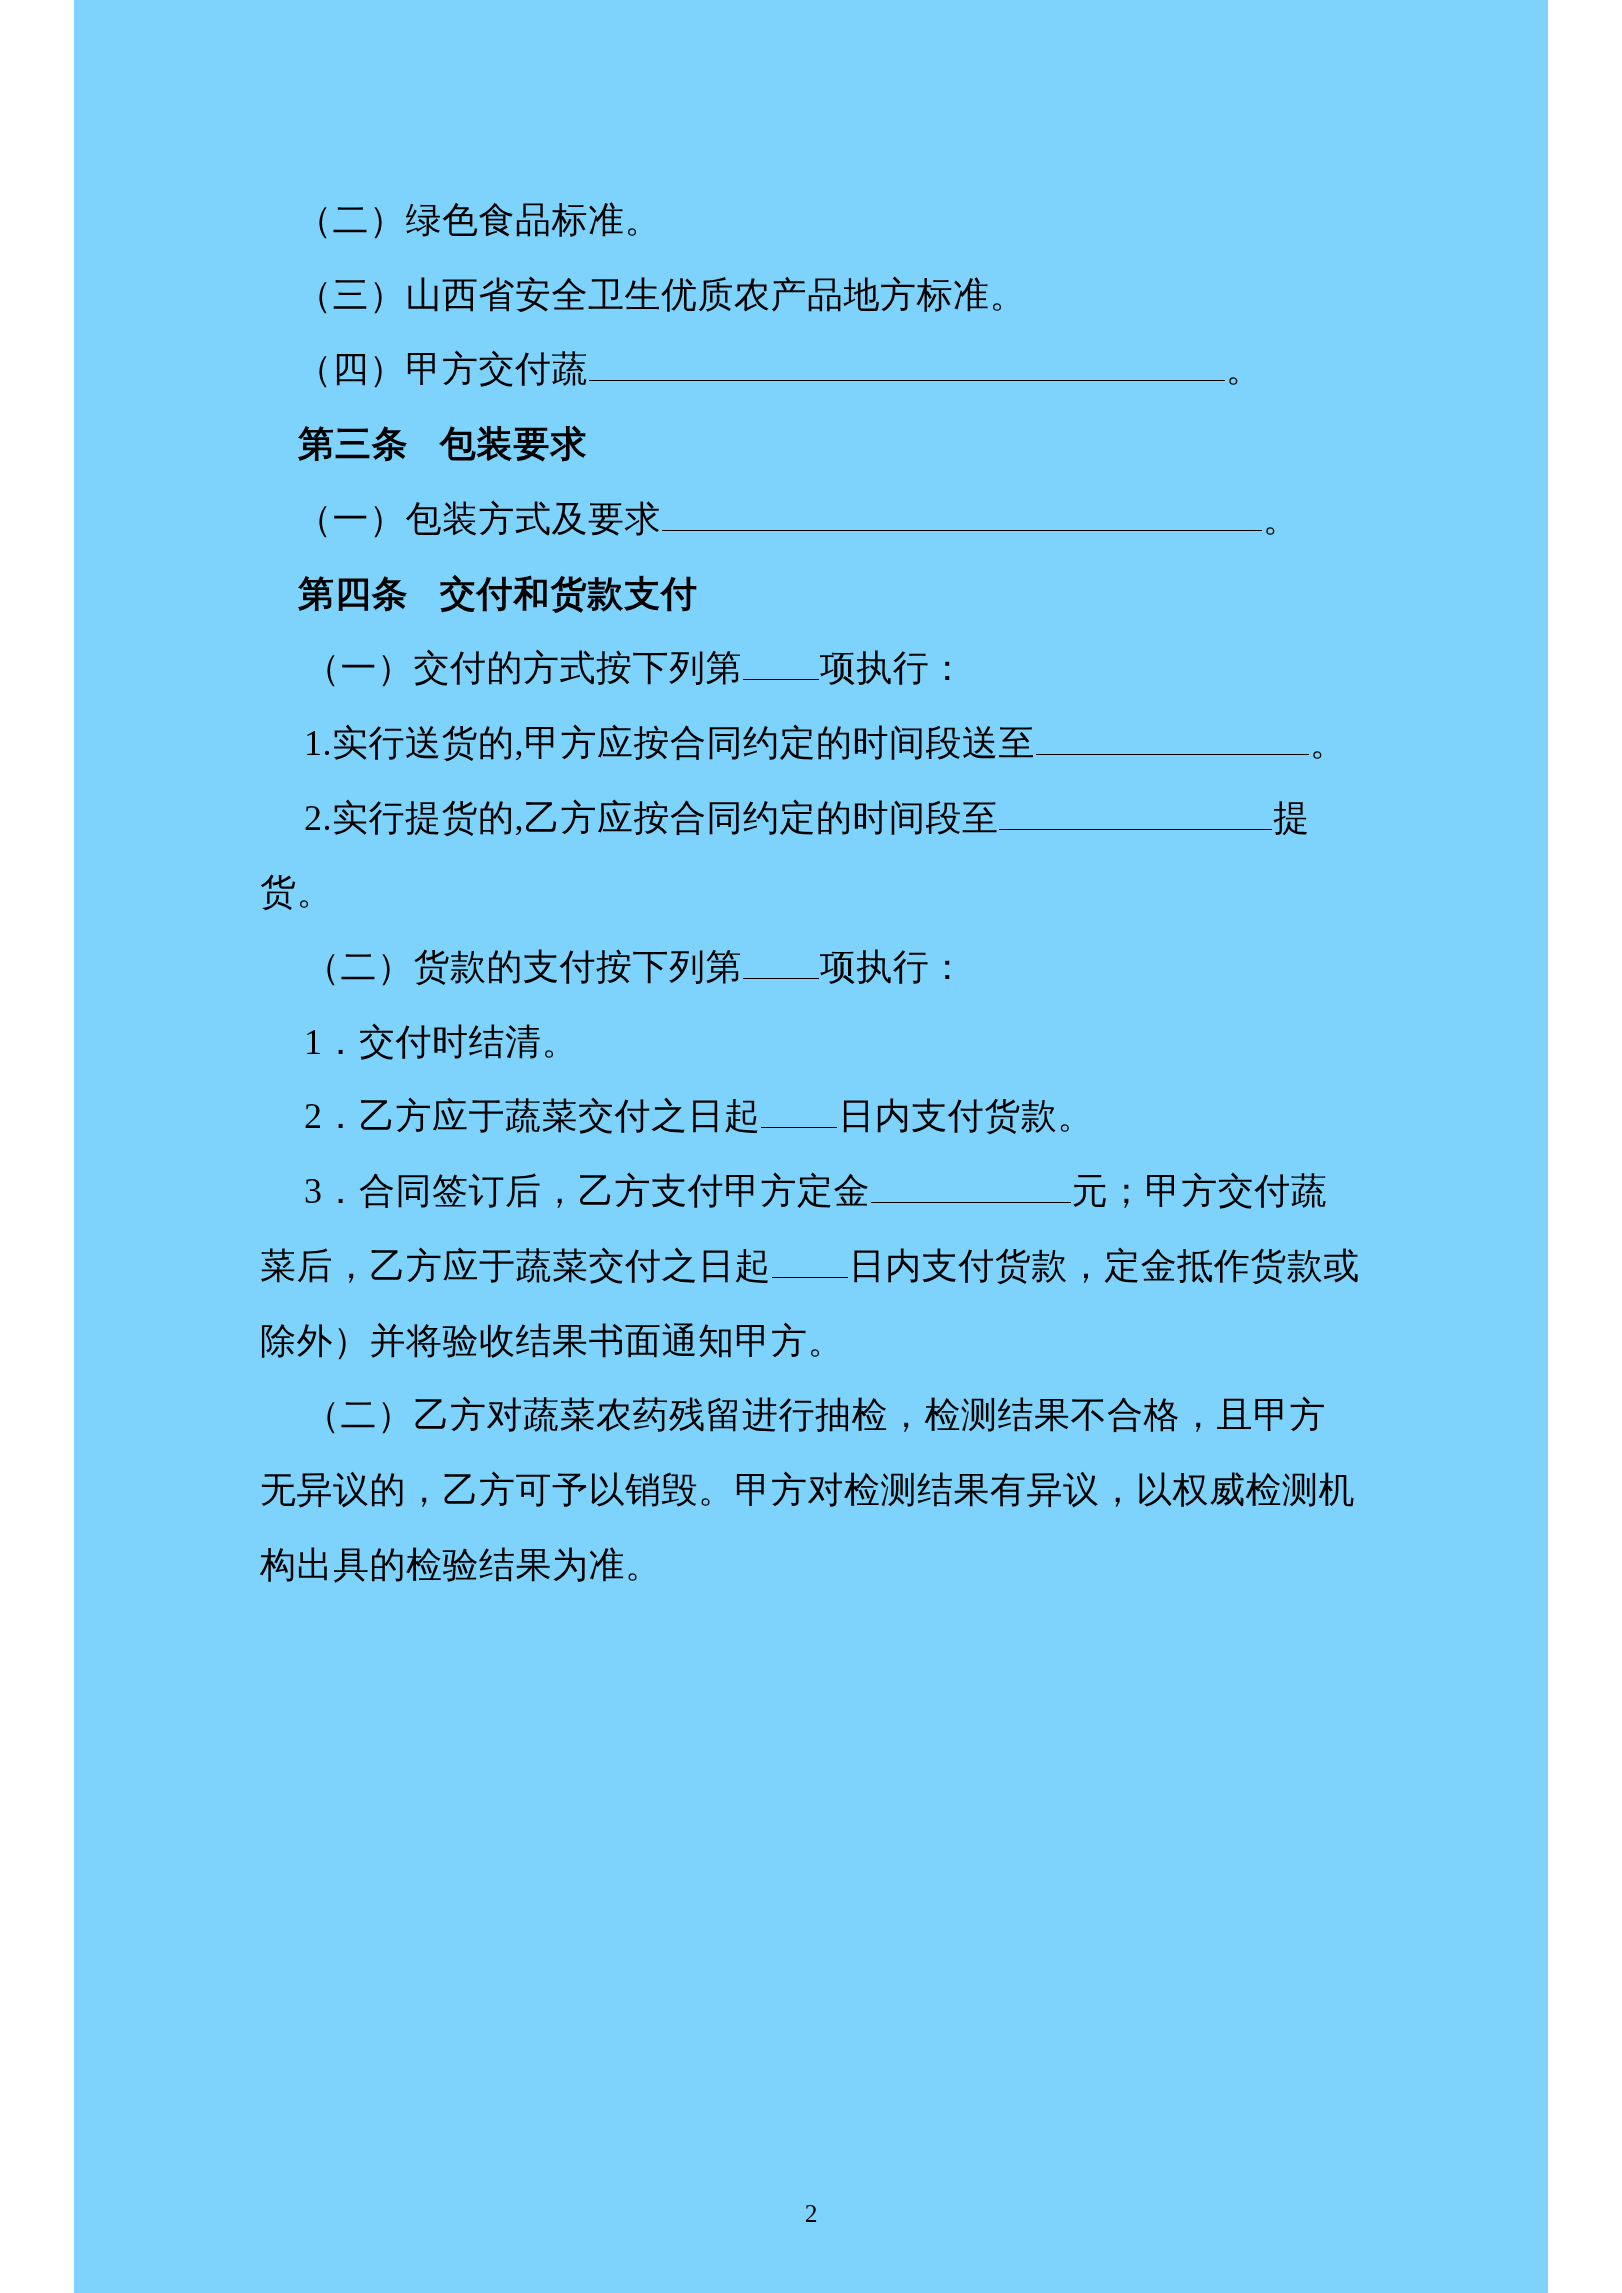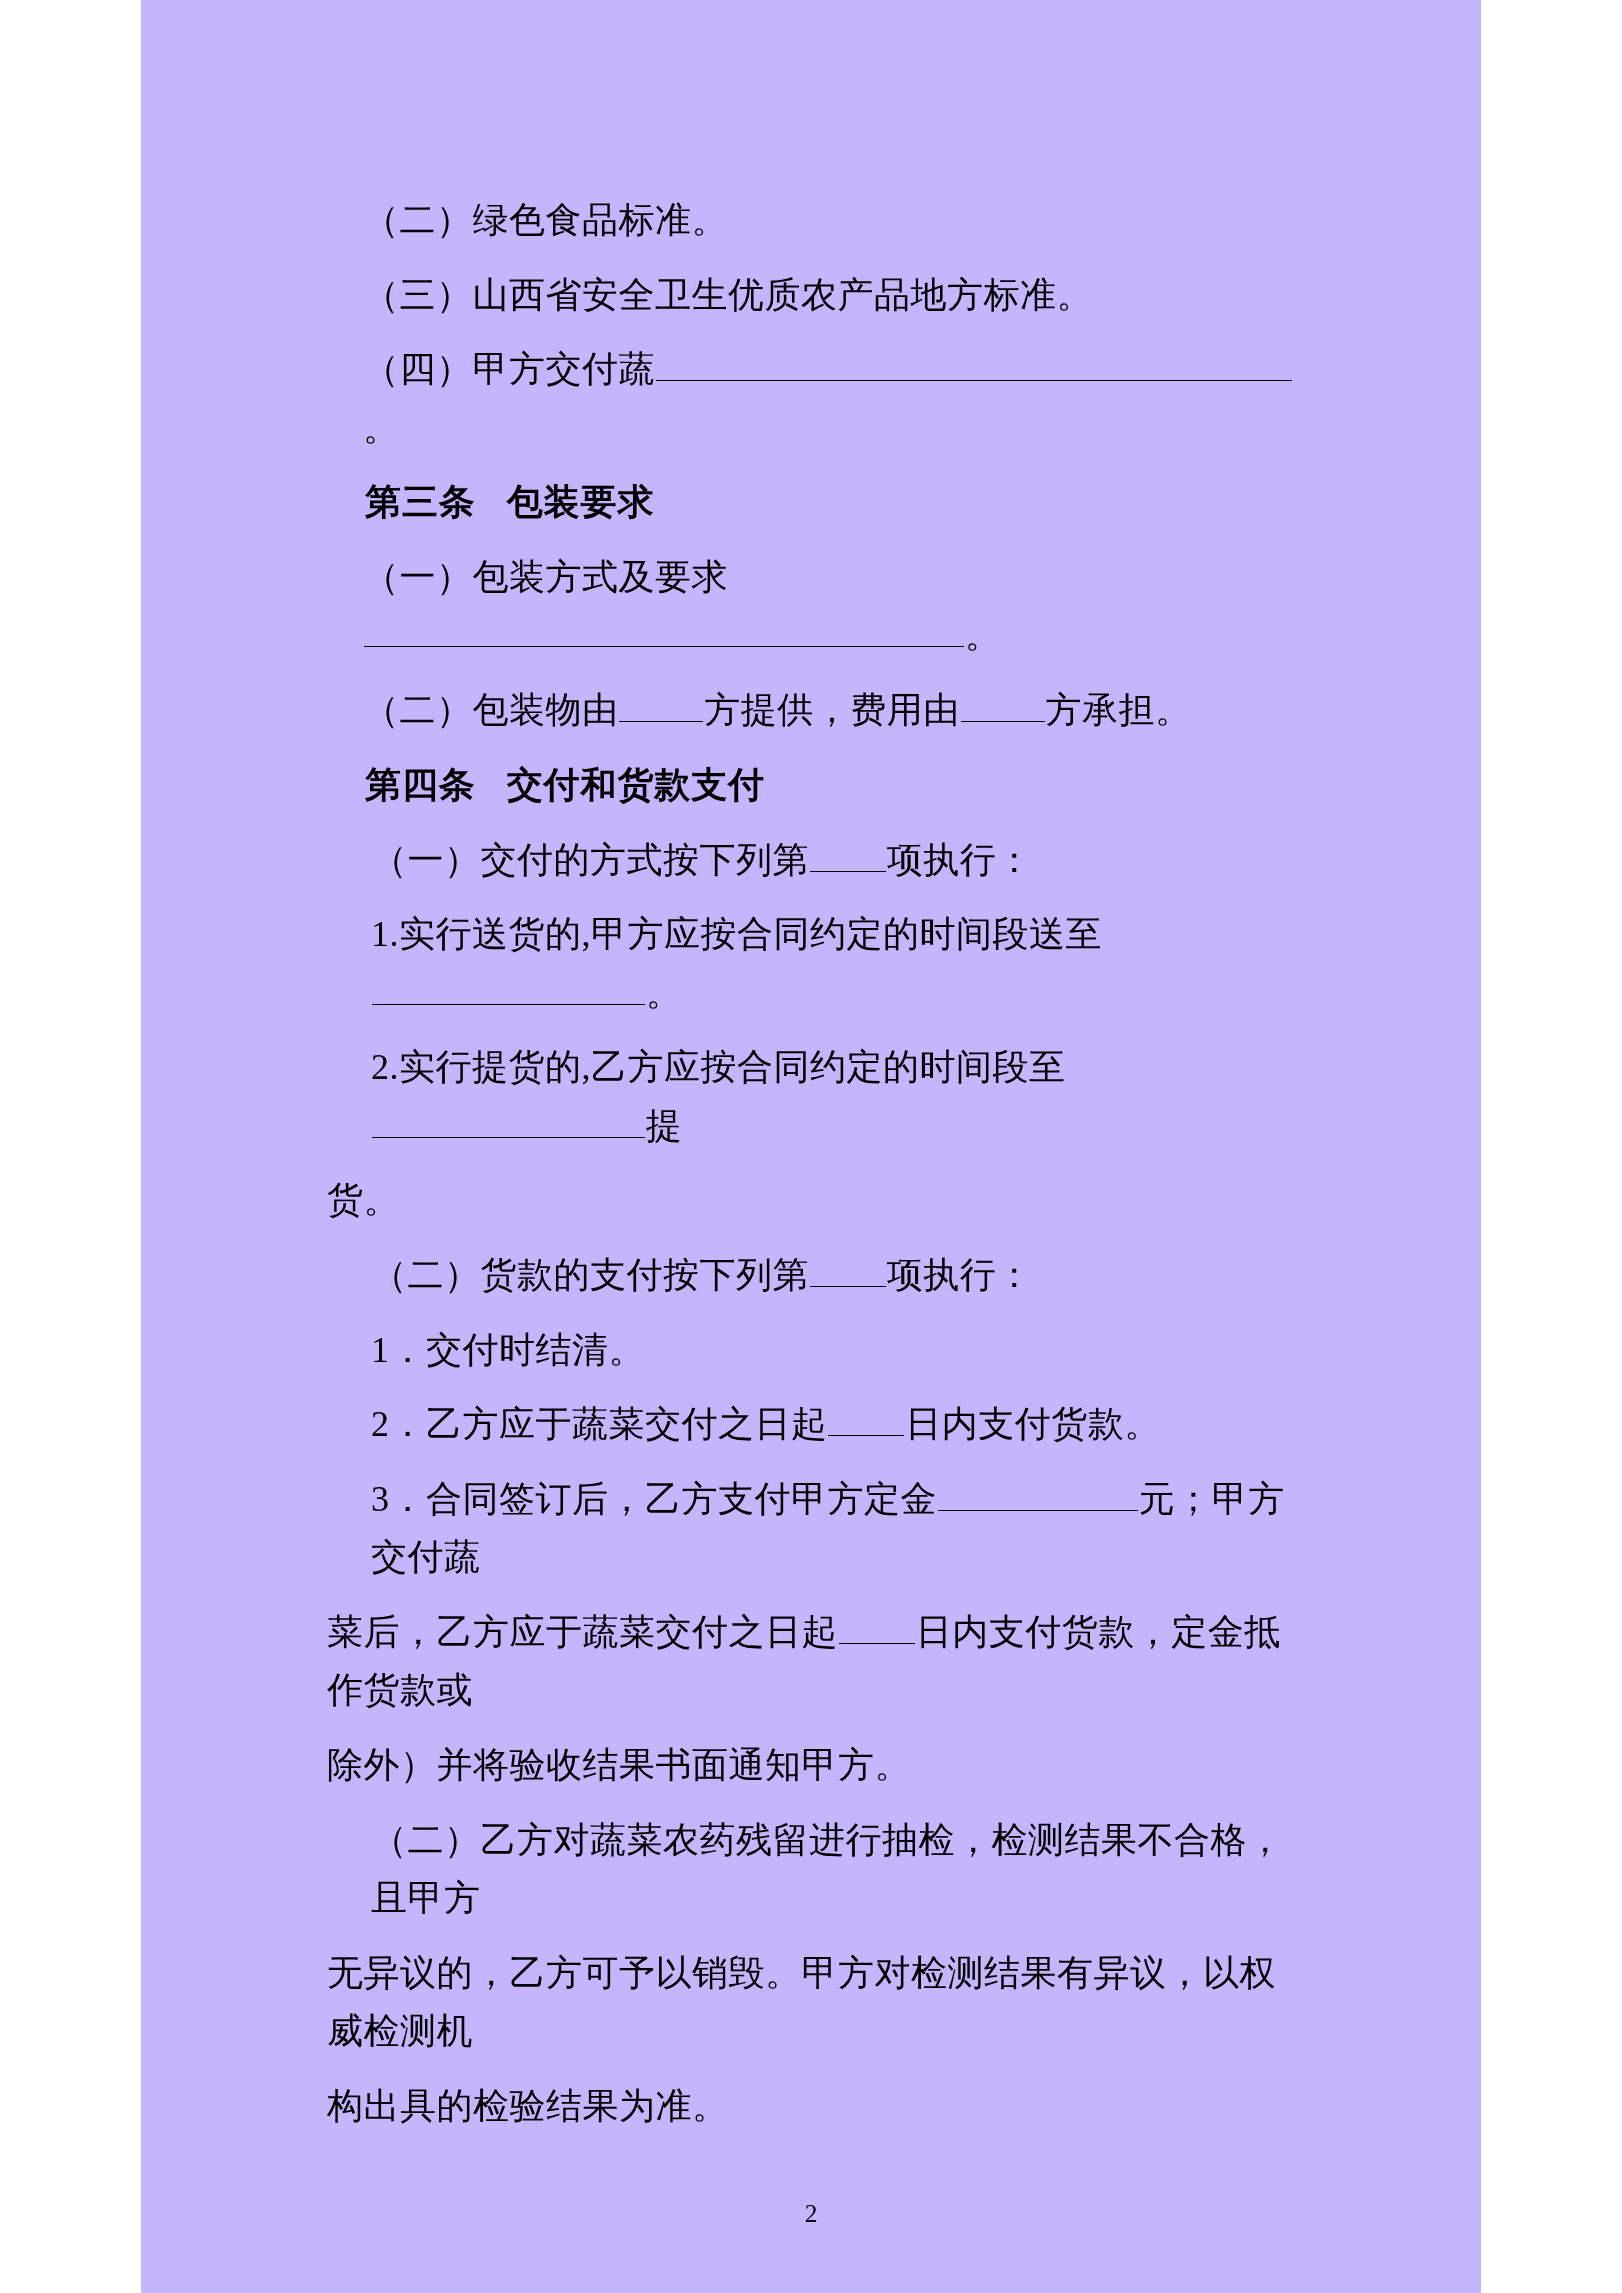--- a/index.html
+++ b/index.html
@@ -6,24 +6,24 @@
     margin: 0;
     padding: 0;
     background: #ffffff;
   }
   body {
     font-family: "Liberation Serif", "DejaVu Serif", serif;
     color: #000000;
   }
   .page {
     position: relative;
-    width: 1340px;
+    width: 1474px;
     height: 2294px;
     margin: 0 auto;
-    background: #c4b5fd;
+    background: #7dd3fc;
     box-sizing: border-box;
     padding: 191px 171px 0 186px;
   }
   .body-text {
     font-size: 36px;
     line-height: 1.62;
     letter-spacing: 0.5px;
   }
   p {
     margin: 0 0 16.4px 0;
@@ -92,23 +92,20 @@
     </p>
 
     <p class="heading">
       <span>第三条</span><span class="gap"></span><span>包装要求</span>
     </p>
 
     <p class="indent">
       <span>（一）包装方式及要求</span><span class="fill fill-lg"></span><span>。</span>
     </p>
 
-    <p class="indent">
-      <span>（二）包装物由</span><span class="fill fill-xs"></span><span>方提供，费用由</span><span class="fill fill-xs"></span><span>方承担。</span>
-    </p>
 
     <p class="heading">
       <span>第四条</span><span class="gap"></span><span>交付和货款支付</span>
     </p>
 
     <p class="indent2">
       <span>（一）交付的方式按下列第</span><span class="fill fill-xxs"></span><span>项执行：</span>
     </p>
 
     <p class="indent2">

